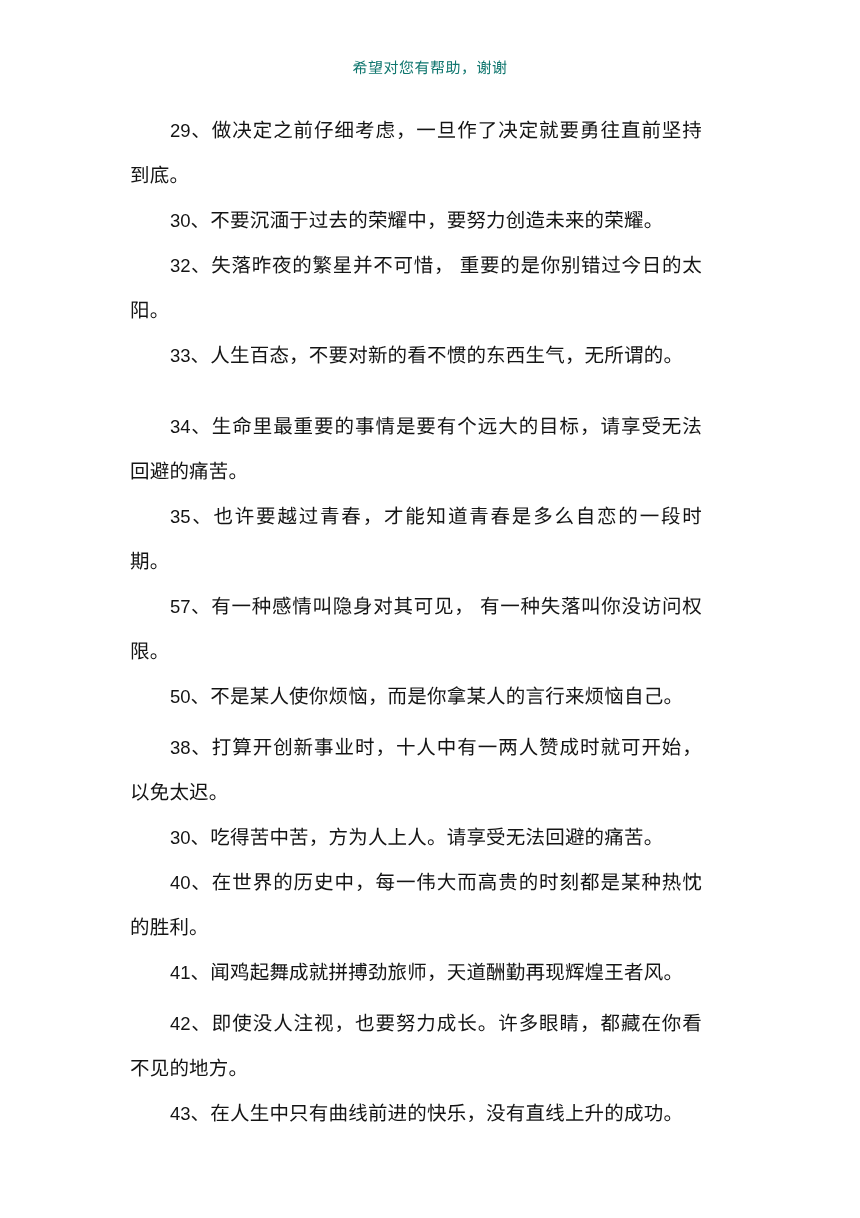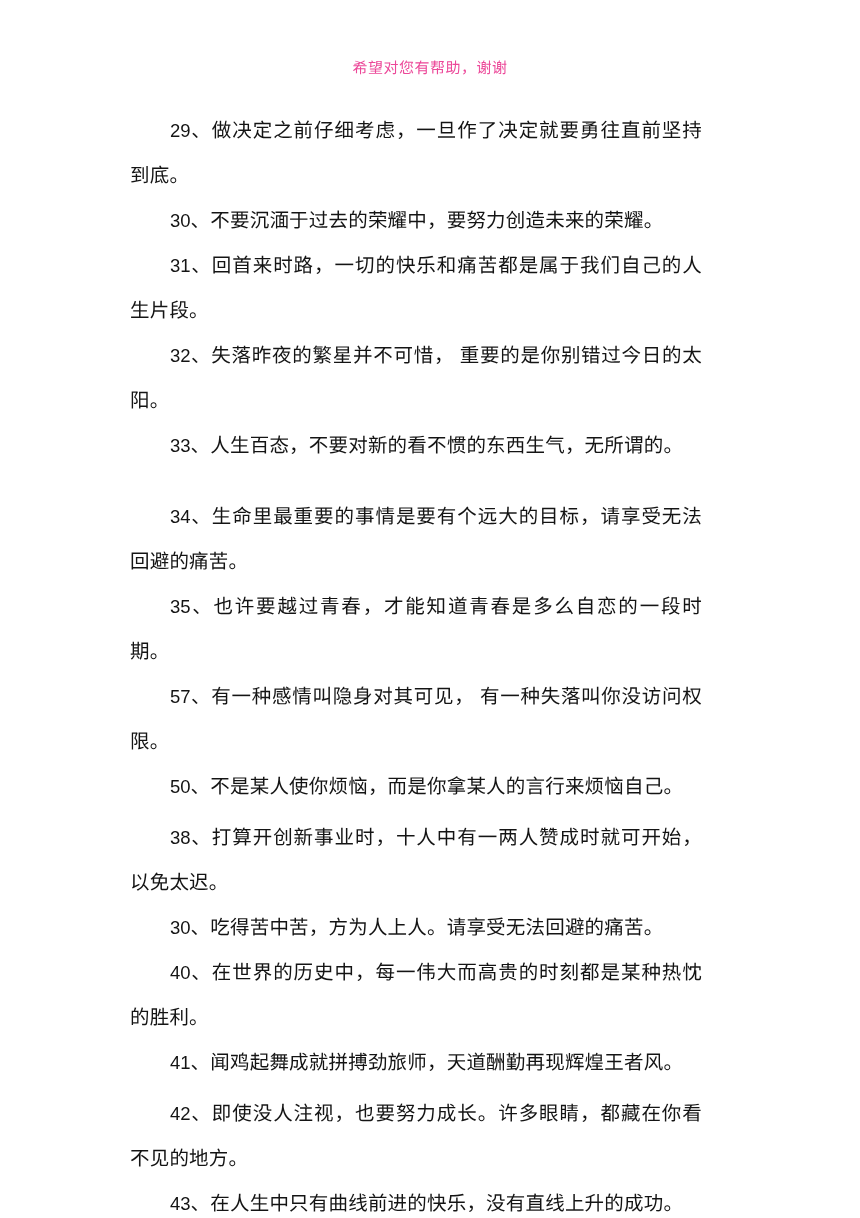--- a/index.html
+++ b/index.html
@@ -21,21 +21,21 @@
   }
 
   .page-header {
     position: absolute;
     top: 58px;
     left: 0;
     width: 860px;
     text-align: center;
     font-size: 15px;
     line-height: 20px;
-    color: #ec4899;
+    color: #0f766e;
     letter-spacing: 0.5px;
     font-family: "Liberation Serif", "DejaVu Serif", serif;
   }
 
   .doc-body {
     position: absolute;
     top: 108px;
     left: 130px;
     width: 572px;
   }
@@ -77,21 +77,20 @@
 <div class="page">
 
   <div class="page-header">希望对您有帮助，谢谢</div>
 
   <div class="doc-body">
 
     <p class="para"><span class="num">29</span><span class="sep">、</span><span>做决定之前仔细考虑，一旦作了决定就要勇往直前坚持到底。</span></p>
 
     <p class="para"><span class="num">30</span><span class="sep">、</span><span>不要沉湎于过去的荣耀中，要努力创造未来的荣耀。</span></p>
 
-    <p class="para"><span class="num">31</span><span class="sep">、</span><span>回首来时路，一切的快乐和痛苦都是属于我们自己的人生片段。</span></p>
 
     <p class="para"><span class="num">32</span><span class="sep">、</span><span>失落昨夜的繁星并不可惜， 重要的是你别错过今日的太阳。</span></p>
 
     <p class="para"><span class="num">33</span><span class="sep">、</span><span>人生百态，不要对新的看不惯的东西生气，无所谓的。</span></p>
 
     <p class="para gap-before"><span class="num">34</span><span class="sep">、</span><span>生命里最重要的事情是要有个远大的目标，请享受无法回避的痛苦。</span></p>
 
     <p class="para"><span class="num">35</span><span class="sep">、</span><span>也许要越过青春，才能知道青春是多么自恋的一段时期。</span></p>
 
     <p class="para"><span class="num">57</span><span class="sep">、</span><span>有一种感情叫隐身对其可见， 有一种失落叫你没访问权限。</span></p>

